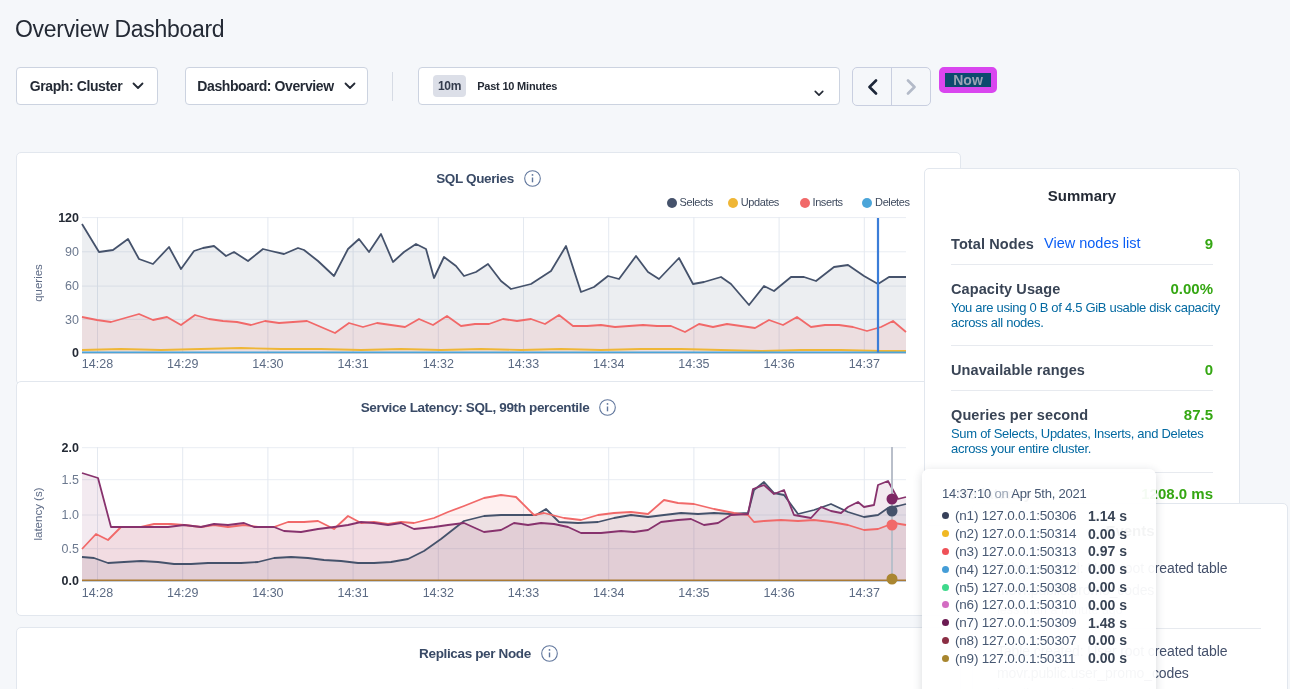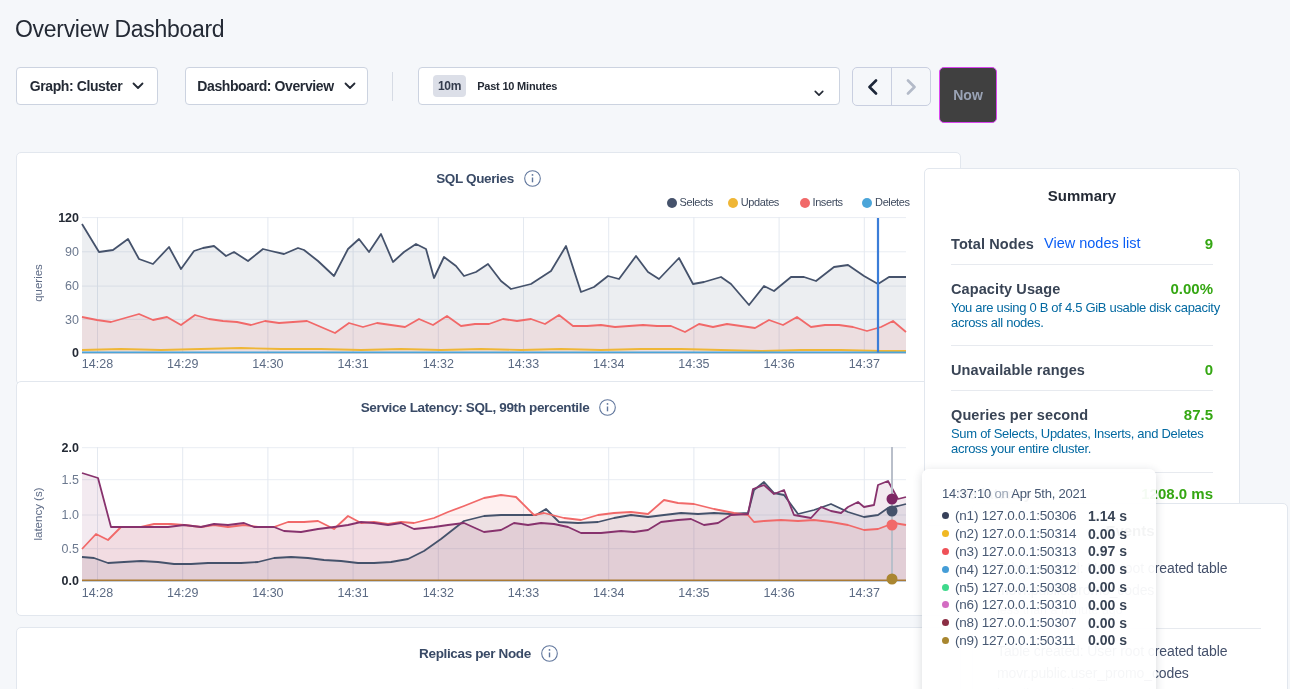--- a/index.html
+++ b/index.html
@@ -6,21 +6,21 @@
 body { background:#f5f7fa; font-family:"Liberation Sans",sans-serif; position:relative; }
 .card { position:absolute; background:#fff; border:1px solid #e2e7ee; border-radius:5px; }
 h1 { position:absolute; left:15px; top:16px; font-size:23px; font-weight:400; color:#242a35; letter-spacing:-0.3px; }
 .btn { position:absolute; top:67px; height:38px; background:#fff; border:1px solid #ccd3e0; border-radius:4px;
        display:flex; align-items:center; justify-content:center; font-size:14px; font-weight:bold; color:#242a35; letter-spacing:-0.4px; }
 .sep { position:absolute; left:392px; top:72px; width:1px; height:29px; background:#d6dbe4; }
 .badge10m { background:#dcdfe8; border-radius:4px; font-size:12px; font-weight:bold; color:#343c4d; letter-spacing:-0.3px; padding:4px 5px; margin-right:11px; }
 .arrgrp { position:absolute; left:852px; top:67px; width:79px; height:39px; background:#f5f7fa; border:1px solid #c9cfe0; border-radius:5px; display:flex; }
 .arrgrp .half { flex:1; display:flex; align-items:center; justify-content:center; }
 .arrgrp .half:first-child { border-right:1px solid #c9cfe0; }
-.nowbtn { position:absolute; left:939px; top:67px; width:58px; height:56px; background:#404040; border:1px solid #d946ef; border-radius:5px;
+.nowbtn { position:absolute; left:939px; top:67px; width:58px; height:26px; background:#0c4a6e; border:6px solid #d946ef; border-radius:5px;
           display:flex; align-items:center; justify-content:center; font-size:14px; font-weight:bold; color:#9aa3b5; }
 .ctitle { position:absolute; left:0; width:100%; display:flex; align-items:center; justify-content:center; gap:10px;
            font-size:13.5px; font-weight:bold; color:#394a66; letter-spacing:-0.35px; }
 .ldot { position:absolute; top:44.5px; width:10px; height:10px; border-radius:50%; }
 .ltext { position:absolute; top:43px; font-size:11px; letter-spacing:-0.4px; color:#3e4a5e; }
 .sum-title { text-align:center; font-size:15px; font-weight:bold; color:#242a35; padding-top:18px; }
 .srow { position:absolute; left:26px; right:26px; }
 .slabel { font-size:14.5px; font-weight:bold; color:#394455; letter-spacing:0.1px;}
 .sval { position:absolute; right:0; top:0; font-size:15px; font-weight:bold; color:#35a713; }
 .slink { position:absolute; left:93px; top:0; font-size:14.5px; font-weight:normal; color:#0b5ef5; }
@@ -234,20 +234,25 @@
       <span class="ttdot" style="background:#3fd98c"></span>
       <span class="ttlab">(n5) 127.0.0.1:50308</span>
       <span class="ttval">0.00 s</span>
     </div>
     <div class="ttrow">
       <span class="ttdot" style="background:#d36cc2"></span>
       <span class="ttlab">(n6) 127.0.0.1:50310</span>
       <span class="ttval">0.00 s</span>
     </div>
     <div class="ttrow">
+      <span class="ttdot" style="background:#6b1a52"></span>
+      <span class="ttlab">(n7) 127.0.0.1:50309</span>
+      <span class="ttval">1.48 s</span>
+    </div>
+    <div class="ttrow">
       <span class="ttdot" style="background:#8b2e44"></span>
       <span class="ttlab">(n8) 127.0.0.1:50307</span>
       <span class="ttval">0.00 s</span>
     </div>
     <div class="ttrow">
       <span class="ttdot" style="background:#a8862f"></span>
       <span class="ttlab">(n9) 127.0.0.1:50311</span>
       <span class="ttval">0.00 s</span>
     </div>
 </div>

